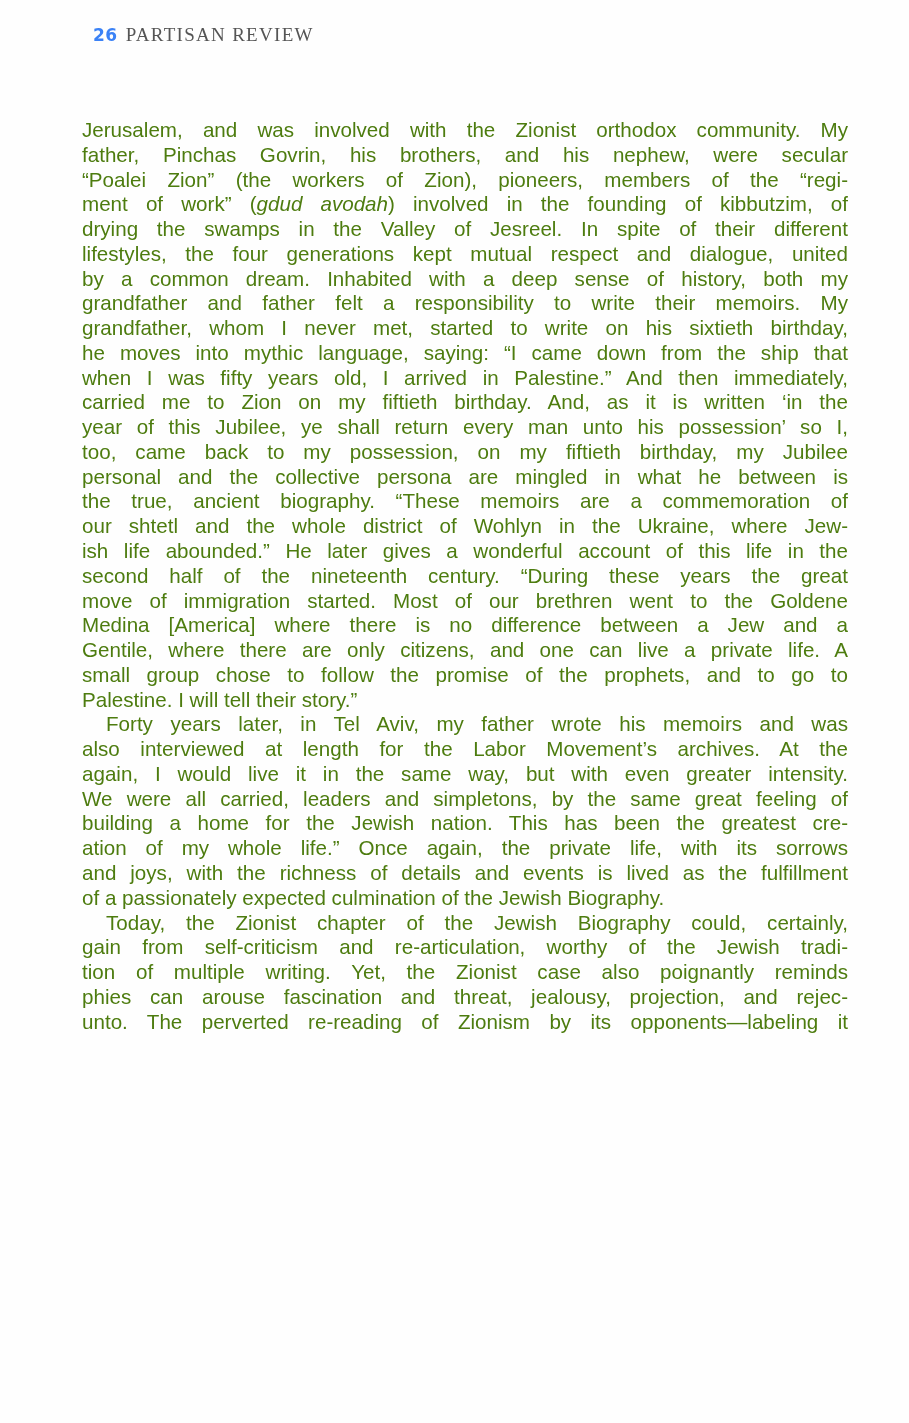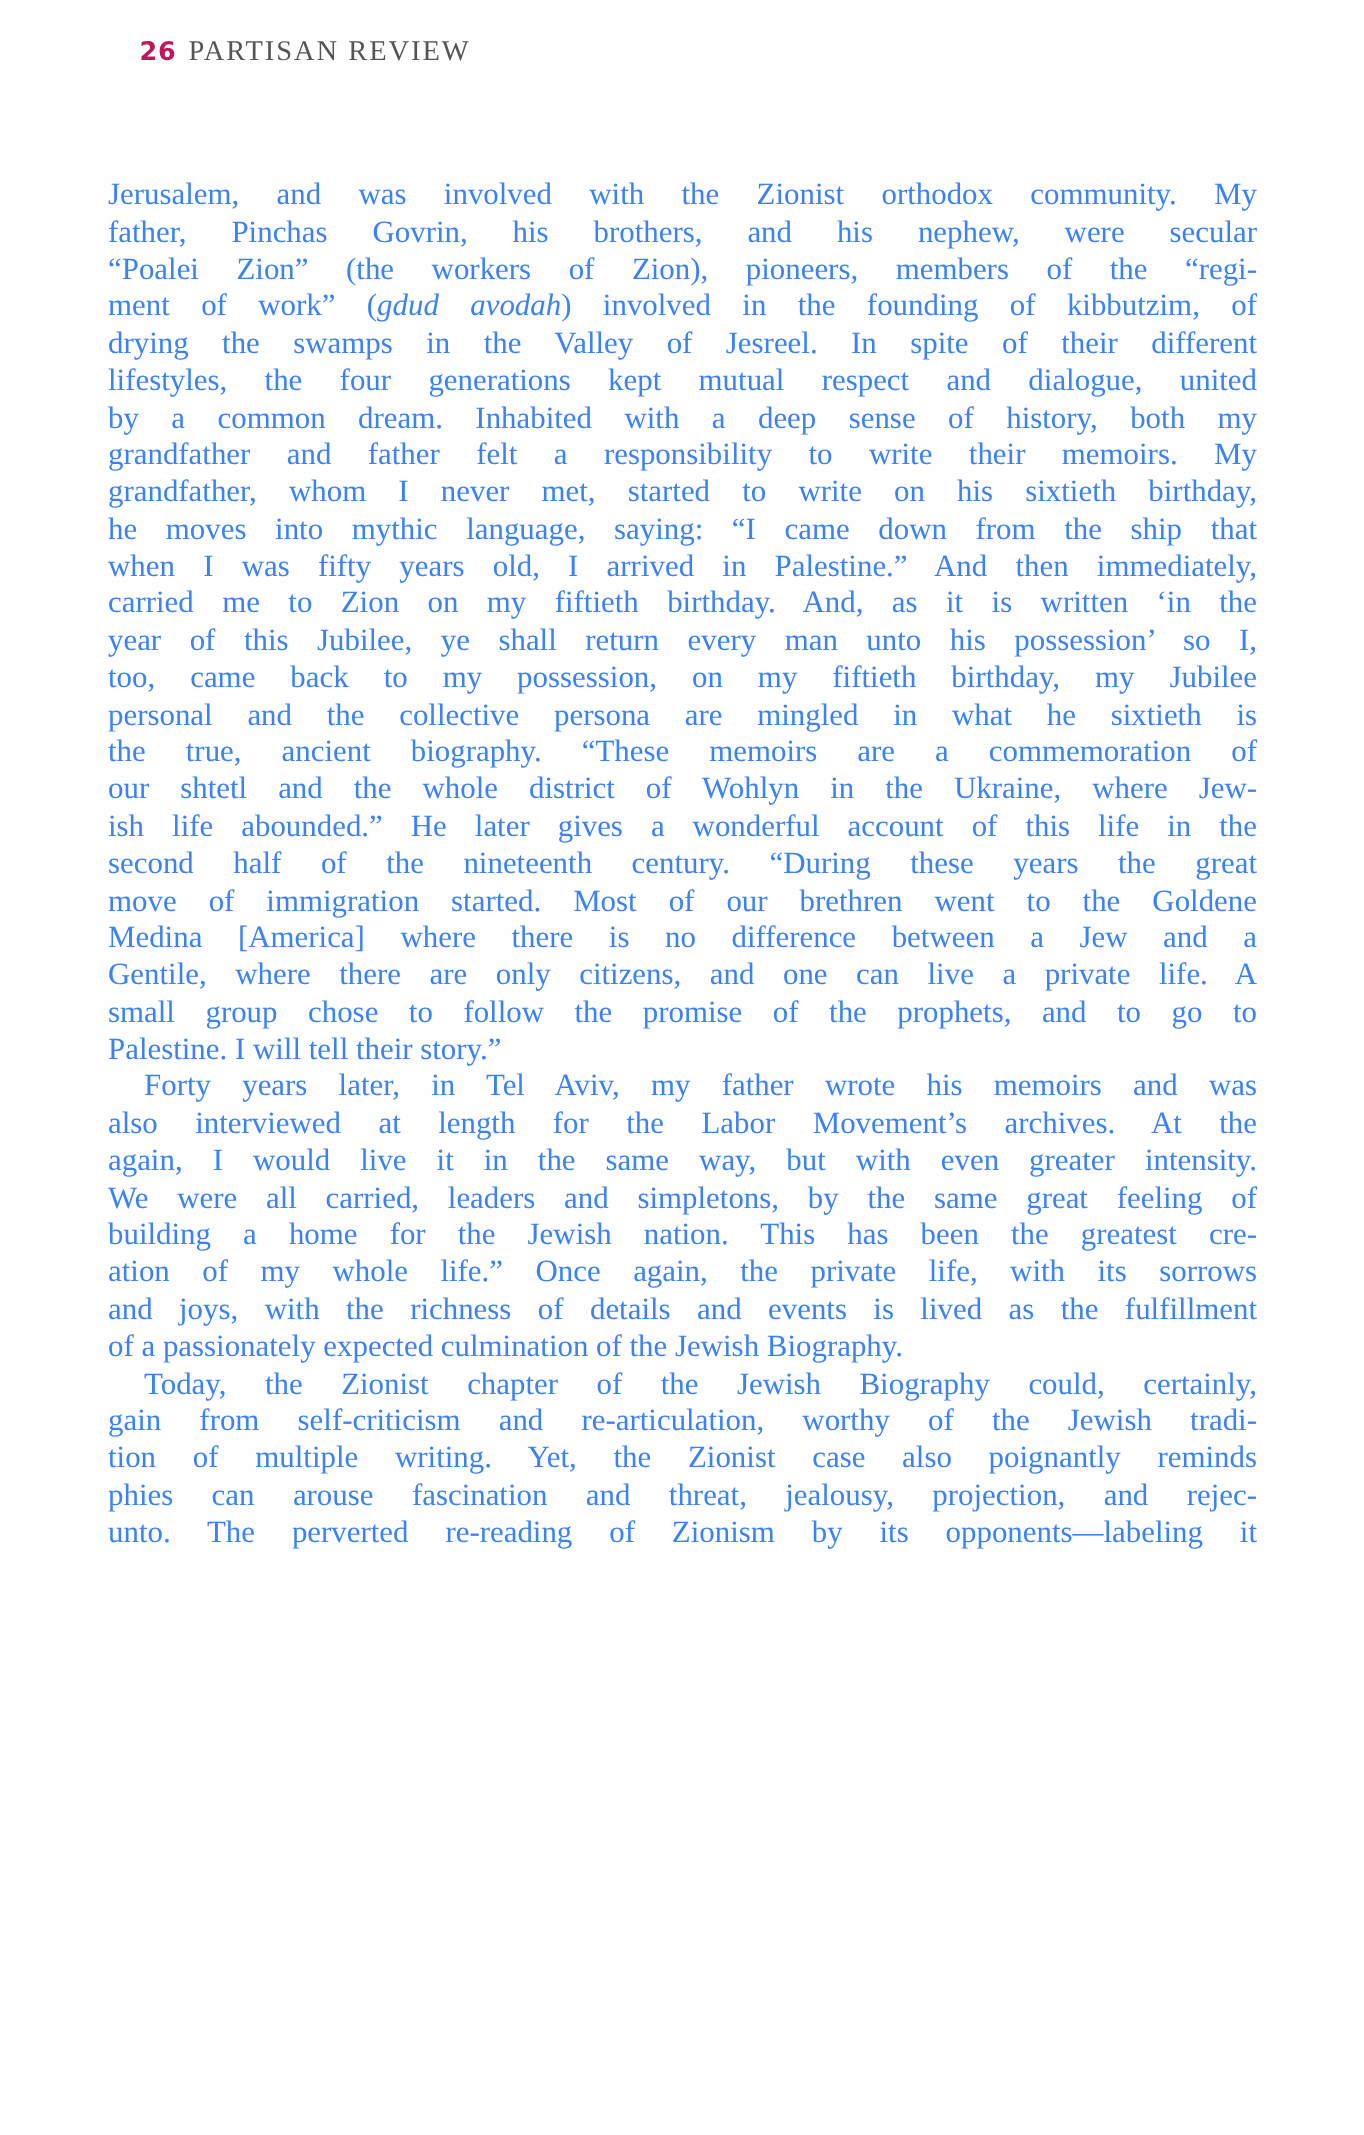--- a/index.html
+++ b/index.html
@@ -6,26 +6,26 @@
     body { width: 909px; height: 1423px; position: relative; overflow: hidden; }
     .page { position: absolute; left: 0; top: 0; width: 909px; height: 1423px; background: #fefefe; }
     .running-head {
       position: absolute; left: 93px; top: 24px;
       font-family: "Liberation Serif", serif;
       font-size: 19px; color: #555; letter-spacing: 1.3px;
       white-space: nowrap;
     }
     .running-head .pg {
       font-family: "DejaVu Sans", sans-serif; font-weight: bold;
-      font-size: 17px; color: #be185d; letter-spacing: 0.5px; margin-right: 8px;
+      font-size: 17px; color: #3b82f6; letter-spacing: 0.5px; margin-right: 8px;
     }
     .body-text {
-      position: absolute; left: 72px; top: 118px; width: 766px;
-      font-family: Liberation Serif, serif;
-      font-size: 20.6px; line-height: 24.78px; color: #3b82f6;
+      position: absolute; left: 82px; top: 118px; width: 766px;
+      font-family: Liberation Sans, sans-serif;
+      font-size: 20.6px; line-height: 24.78px; color: #4d7c0f;
     }
     .line {
       display: block; height: 24.78px; white-space: nowrap;
       text-align: justify; text-align-last: justify;
     }
     .line.last { text-align-last: left; }
     .line.indent { padding-left: 24px; }
     .it { font-style: italic; }
   </style>
 </head>
@@ -47,21 +47,21 @@
       <span class="line">drying the swamps in the Valley of Jesreel. In spite of their different</span>
       <span class="line">lifestyles, the four generations kept mutual respect and dialogue, united</span>
       <span class="line">by a common dream. Inhabited with a deep sense of history, both my</span>
       <span class="line">grandfather and father felt a responsibility to write their memoirs. My</span>
       <span class="line">grandfather, whom I never met, started to write on his sixtieth birthday,</span>
       <span class="line">he moves into mythic language, saying: “I came down from the ship that</span>
       <span class="line">when I was fifty years old, I arrived in Palestine.” And then immediately,</span>
       <span class="line">carried me to Zion on my fiftieth birthday. And, as it is written ‘in the</span>
       <span class="line">year of this Jubilee, ye shall return every man unto his possession’ so I,</span>
       <span class="line">too, came back to my possession, on my fiftieth birthday, my Jubilee</span>
-      <span class="line">personal and the collective persona are mingled in what he sixtieth is</span>
+      <span class="line">personal and the collective persona are mingled in what he between is</span>
       <span class="line">the true, ancient biography. “These memoirs are a commemoration of</span>
       <span class="line">our shtetl and the whole district of Wohlyn in the Ukraine, where Jew-</span>
       <span class="line">ish life abounded.” He later gives a wonderful account of this life in the</span>
       <span class="line">second half of the nineteenth century. “During these years the great</span>
       <span class="line">move of immigration started. Most of our brethren went to the Goldene</span>
       <span class="line">Medina [America] where there is no difference between a Jew and a</span>
       <span class="line">Gentile, where there are only citizens, and one can live a private life. A</span>
       <span class="line">small group chose to follow the promise of the prophets, and to go to</span>
       <span class="line last">Palestine. I will tell their story.”</span>
     </div>

